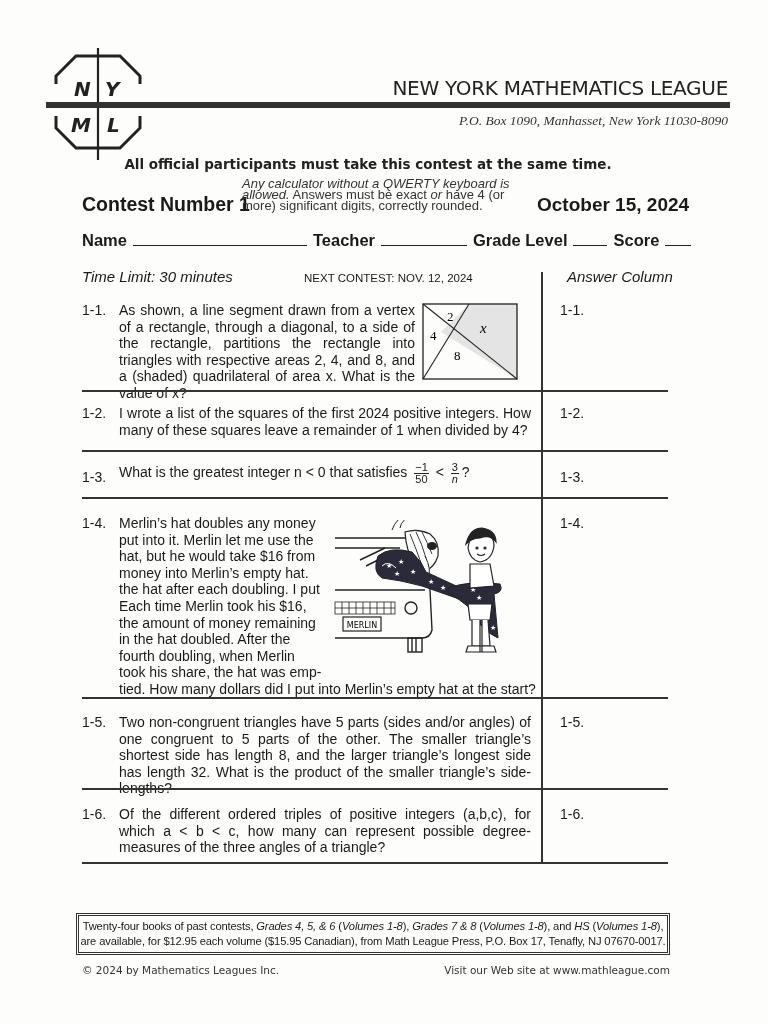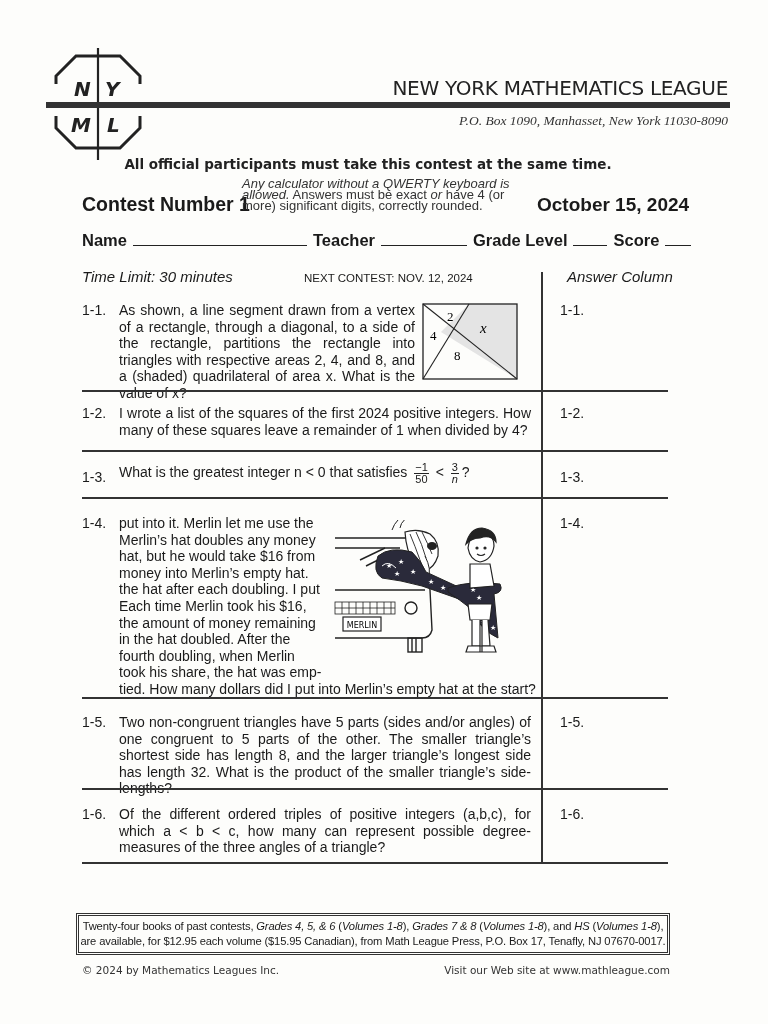--- a/index.html
+++ b/index.html
@@ -103,22 +103,22 @@
   <span>What is the greatest integer n &lt; 0 that satisfies</span>
   <span class="frac"><span class="num">−1</span><span>50</span></span>
   <span>&lt;</span>
   <span class="frac"><span class="num">3</span><span style="font-style:italic;">n</span></span><span>?</span>
 </div>
 <div class="abs ans-label serif" style="top:469px;">1-3.</div>
 <div class="abs hrule" style="top:497px;"></div>
 
 <div class="abs q-num serif" style="left:82px; top:515px;">1-4.</div>
 <div class="abs q-text serif" style="left:119px; top:515px; width:205px; text-align:left;">
+  <div>Merlin’s hat doubles any money</div>
   <div>put into it. Merlin let me use the</div>
-  <div>Merlin’s hat doubles any money</div>
   <div>hat, but he would take $16 from</div>
   <div>money into Merlin’s empty hat.</div>
   <div>the hat after each doubling. I put</div>
   <div>Each time Merlin took his $16,</div>
   <div>the amount of money remaining</div>
   <div>in the hat doubled. After the</div>
   <div>fourth doubling, when Merlin</div>
   <div>took his share, the hat was emp-</div>
 </div>
 <div class="abs q-text serif" style="left:119px; top:681px; width:420px; white-space:nowrap; text-align:left;">tied. How many dollars did I put into Merlin’s empty hat at the start?</div>

